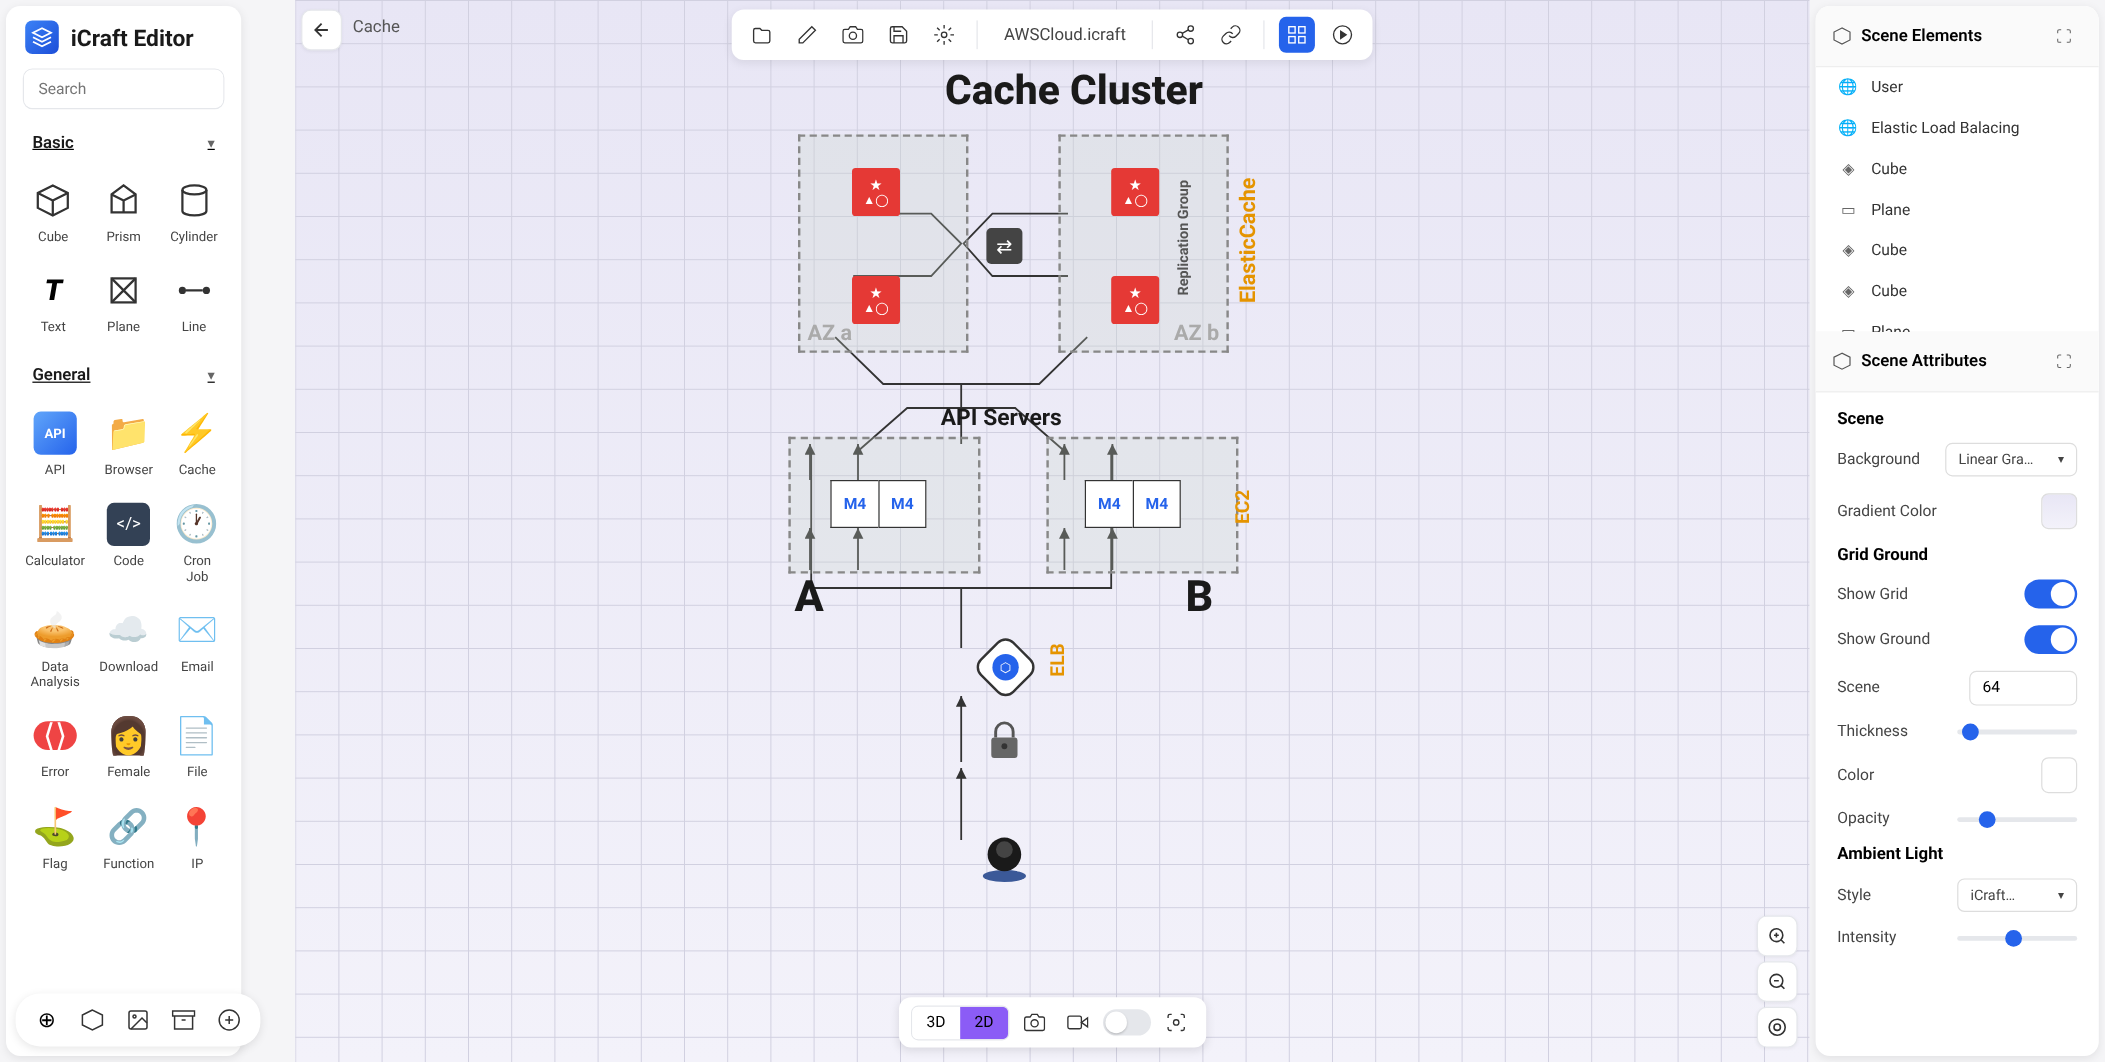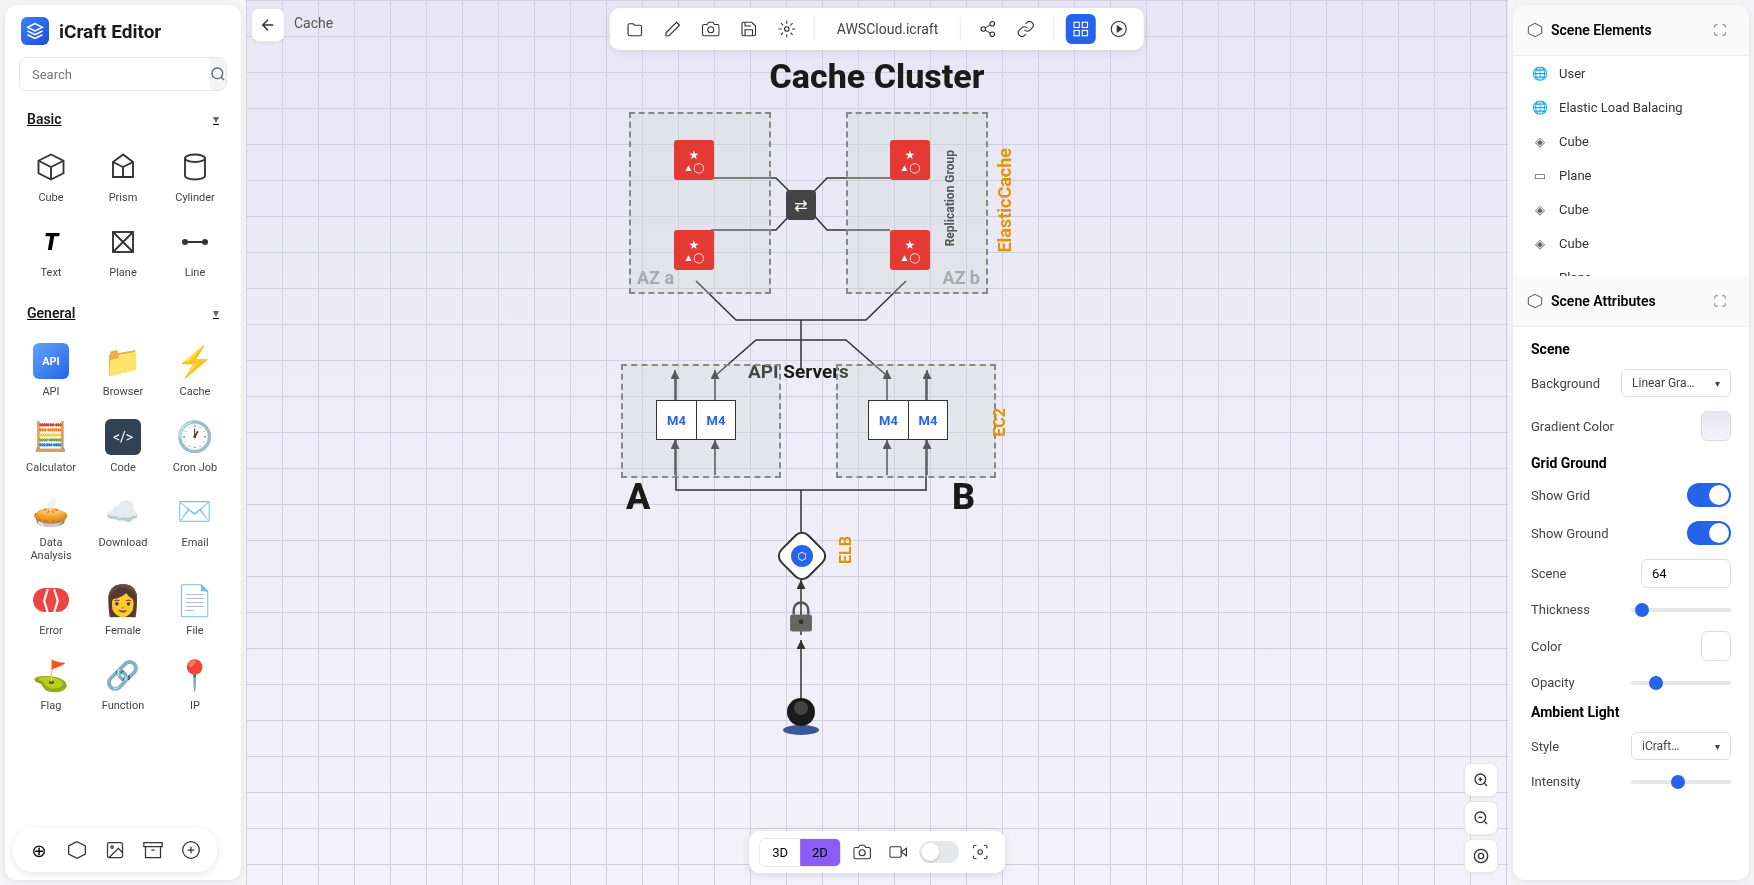--- a/index.html
+++ b/index.html
@@ -1,19 +1,19 @@
 <!DOCTYPE html>
 <html><head>
 <meta charset="utf-8">
 <style>
 * { box-sizing: border-box; margin: 0; padding: 0; font-family: -apple-system, BlinkMacSystemFont, 'Segoe UI', Roboto, sans-serif; }
 body { width: 1754px; height: 885px; overflow: hidden; background: #f5f5f7; position: relative; }
 
 
-.left-sidebar { position: absolute; left: 5px; top: 5px; width: 236px; height: 875px; background: #fff; border-radius: 12px; box-shadow: 0 2px 8px rgba(0,0,0,0.08); display: flex; flex-direction: column; }
+.left-sidebar { position: absolute; left: 5px; top: 5px; width: 196px; height: 875px; background: #fff; border-radius: 12px; box-shadow: 0 2px 8px rgba(0,0,0,0.08); display: flex; flex-direction: column; }
 .sidebar-header { display: flex; align-items: center; padding: 12px 16px; gap: 10px; }
 .logo-icon { width: 28px; height: 28px; background: linear-gradient(135deg, #3b82f6, #1d4ed8); border-radius: 6px; display: flex; align-items: center; justify-content: center; }
 .app-title { font-size: 19px; font-weight: 700; color: #1a1a1a; }
 
 .search-box { margin: 0 14px 10px; display: flex; align-items: center; border: 1px solid #e5e7eb; border-radius: 8px; overflow: hidden; }
 .search-input { flex: 1; border: none; outline: none; padding: 8px 12px; font-size: 13px; }
 .search-btn { width: 32px; height: 32px; border: none; background: #f3f4f6; cursor: pointer; display: flex; align-items: center; justify-content: center; }
 
 .category-header { display: flex; justify-content: space-between; align-items: center; padding: 10px 22px; cursor: pointer; text-decoration: underline; }
 .category-title { font-size: 14px; font-weight: 600; color: #1a1a1a; }
@@ -36,21 +36,21 @@
 .top-toolbar { position: absolute; left: 50%; top: 8px; transform: translateX(-50%); display: flex; gap: 8px; align-items: center; background: #fff; border-radius: 10px; padding: 6px 10px; box-shadow: 0 2px 8px rgba(0,0,0,0.08); }
 .top-toolbar .sep { width: 1px; height: 24px; background: #e5e7eb; margin: 0 4px; }
 .tb-btn { width: 30px; height: 30px; border: none; background: transparent; border-radius: 6px; cursor: pointer; display: flex; align-items: center; justify-content: center; }
 .tb-btn.active { background: #2563eb; color: #fff; }
 .filename { font-size: 14px; color: #444; padding: 0 10px; }
 
 
 .canvas { position: absolute; left: 246px; top: 0; right: 246px; bottom: 0; background: linear-gradient(180deg, #e8e6f5 0%, #f3f2fa 100%); overflow: hidden; }
 .grid-bg { position: absolute; inset: 0; background-image: linear-gradient(#d1d0e0 1px, transparent 1px), linear-gradient(90deg, #d1d0e0 1px, transparent 1px); background-size: 36px 36px; }
 
-.diagram { position: absolute; inset: 0; }
+.diagram { position: absolute; inset: 0; margin-left: 36px; }
 .diagram-title { position: absolute; left: 50%; top: 56px; transform: translateX(-50%); font-size: 34px; font-weight: 800; color: #1a1a1a; }
 
 .zone { position: absolute; border: 2px dashed #888; background: rgba(200,210,200,0.25); }
 .zone-label { position: absolute; bottom: 4px; font-size: 18px; font-weight: 700; color: #aaa; }
 
 .cache-node { position: absolute; width: 40px; height: 40px; background: #e53935; border-radius: 3px; display: flex; flex-direction: column; align-items: center; justify-content: center; color: #fff; }
 .m4-node { width: 40px; height: 40px; background: #fff; border: 1px solid #333; display: flex; align-items: center; justify-content: center; font-size: 13px; font-weight: 700; color: #2563eb; }
 .m4-pair { position: absolute; display: flex; }
 .m4-pair .m4-node:first-child { border-right: none; }
 
@@ -339,21 +339,21 @@
     <div class="cache-node" style="left:644px;top:230px">
         <span style="font-size:12px">★</span>
         <span style="font-size:10px">▲◯</span>
       </div>
 
     <div class="replication-icon" style="left:540px;top:190px">⇄</div>
 
     <div class="side-label" style="left:697px;top:150px;color:#555;font-size:12px">Replication Group</div>
     <div class="side-label" style="left:748px;top:148px;color:#e59400;font-size:18px">ElasticCache</div>
 
-    <div class="api-servers-label" style="left:502px;top:360px">API Servers</div>
+    <div class="api-servers-label" style="left:502px;top:336px">API Servers</div>
     <div class="zone" style="left:375px;top:364px;width:160px;height:114px"></div>
     <div class="zone" style="left:590px;top:364px;width:160px;height:114px"></div>
 
     <div class="m4-pair" style="left:410px;top:400px">
         <div class="m4-node">M4</div>
         <div class="m4-node">M4</div>
       </div>
     <div class="m4-pair" style="left:622px;top:400px">
         <div class="m4-node">M4</div>
         <div class="m4-node">M4</div>

